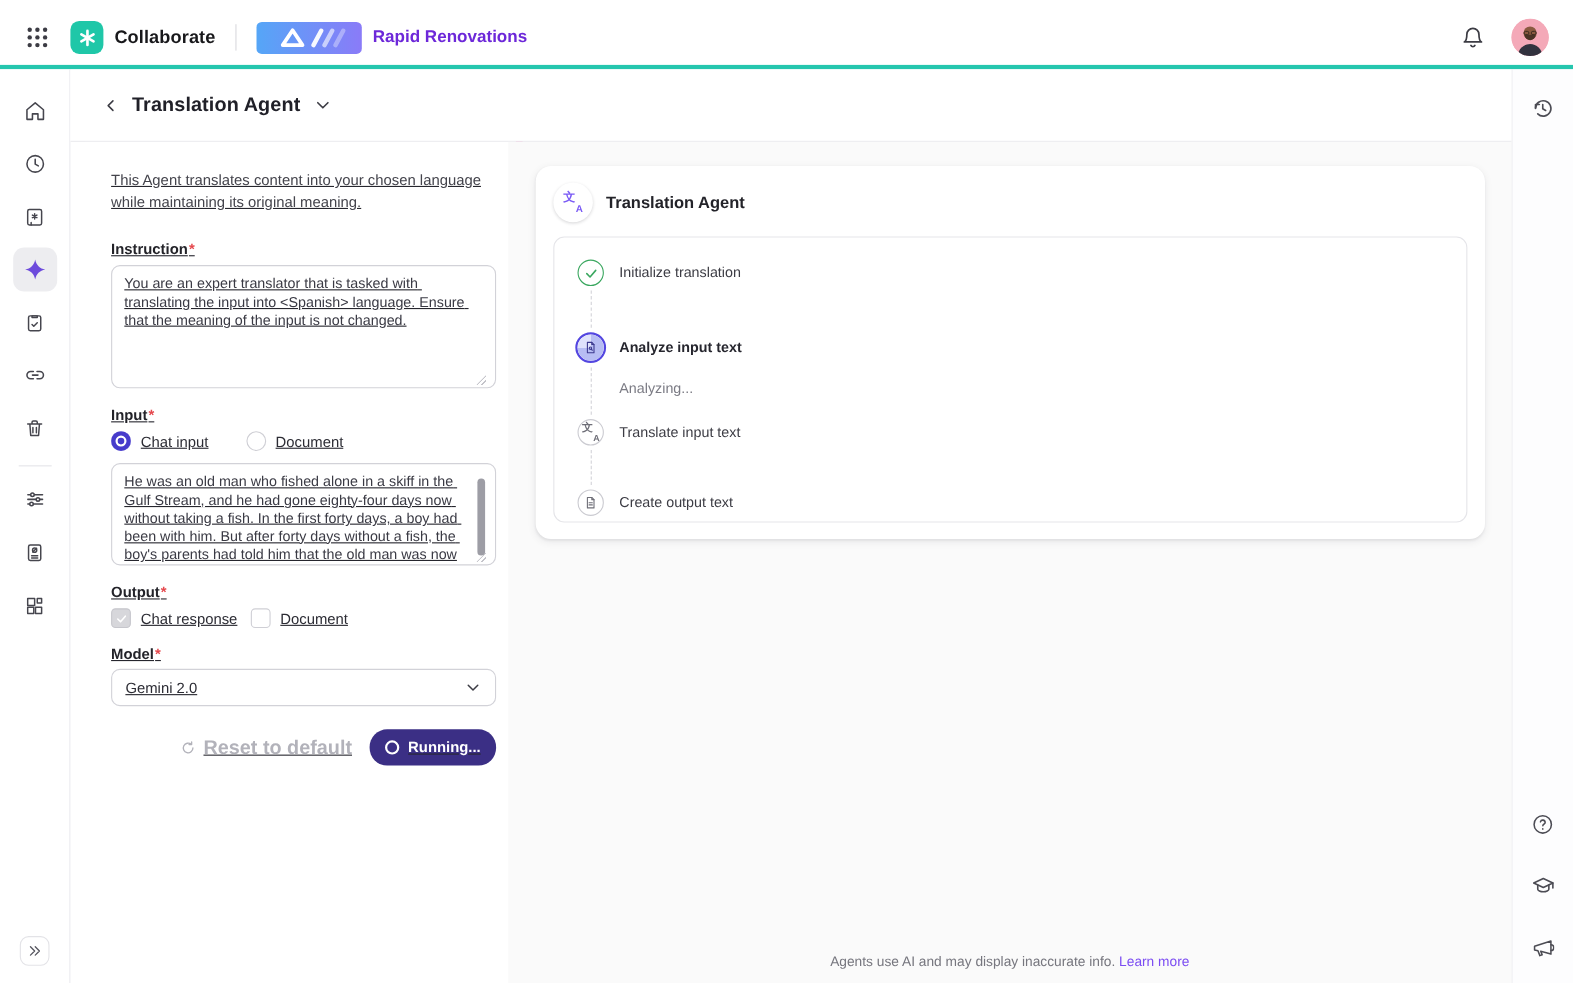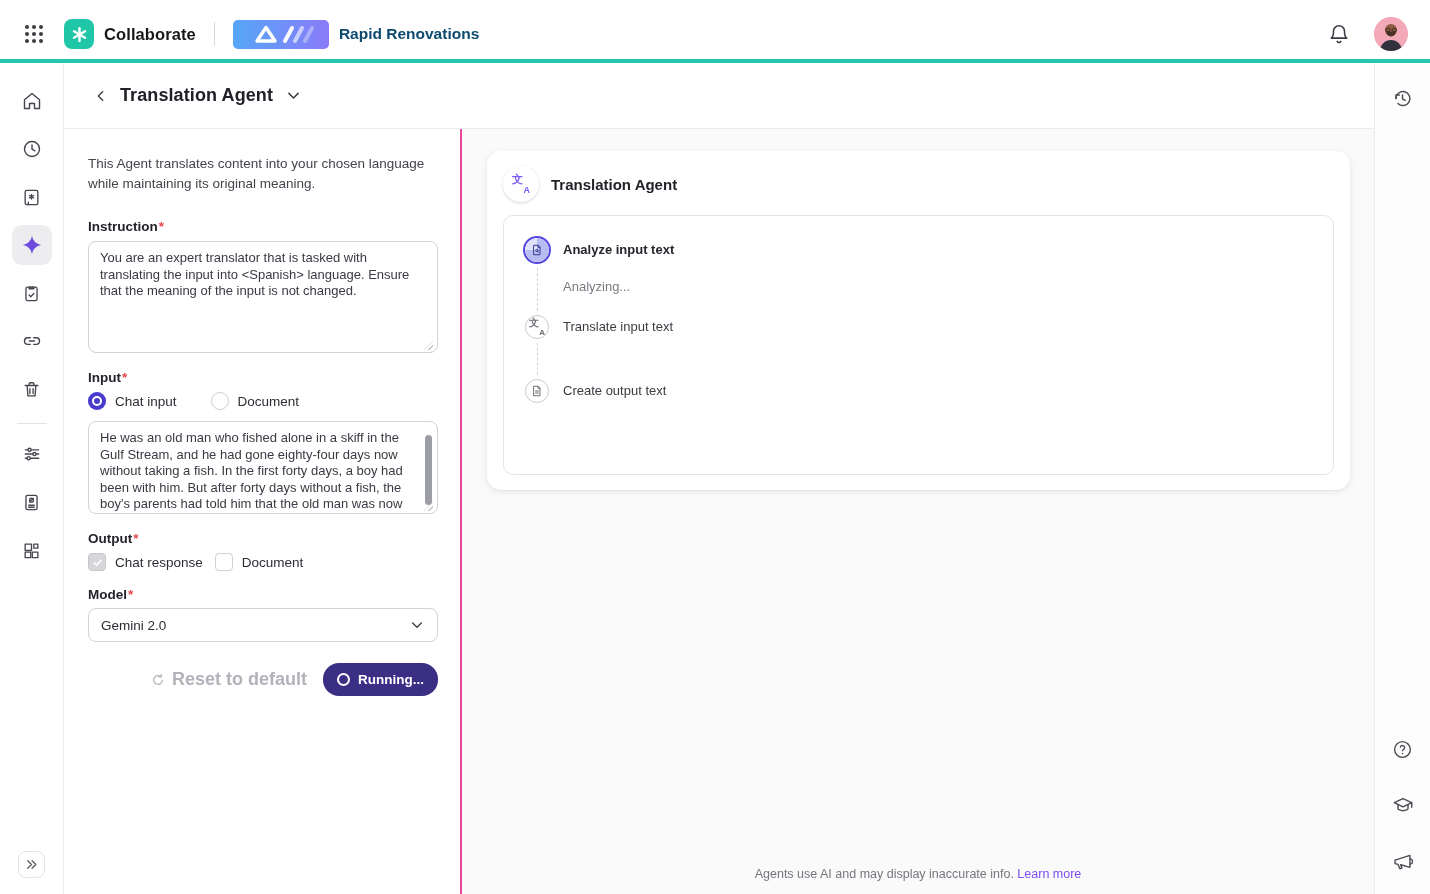--- a/index.html
+++ b/index.html
@@ -8,21 +8,21 @@
 
   
   .topbar { position:absolute; top:0; left:0; width:1430px; height:68px; background:#fff;
     display:flex; align-items:center; padding:0 22px; }
   .grid-btn { width:24px; height:24px; display:flex; align-items:center; justify-content:center; cursor:pointer; }
   .brand { display:flex; align-items:center; gap:10px; margin-left:18px; }
   .brand-logo { width:30px; height:30px; border-radius:8px; background:#1fc7a8; display:flex; align-items:center; justify-content:center; }
   .brand-name { font-size:16.5px; font-weight:700; color:#18181b; letter-spacing:.1px; }
   .hdr-divider { width:1px; height:24px; background:#d9d9de; margin:0 18px; }
   .ws { display:flex; align-items:center; gap:10px; }
-  .ws-name { font-size:15.5px; font-weight:700; color:#0c4a6e; }
+  .ws-name { font-size:15.5px; font-weight:700; color:#6d28d9; }
   .topbar-right { margin-left:auto; display:flex; align-items:center; gap:24px; }
   .bell { width:22px; height:22px; cursor:pointer; }
   .avatar { width:34px; height:34px; border-radius:50%; background:#f4a9b8; overflow:hidden; cursor:pointer; position:relative; }
 
   .teal-line { position:absolute; top:59px; left:0; width:1430px; height:4px; background:#25c6ae; }
 
   
   .left-rail { position:absolute; top:63px; left:0; bottom:0; width:64px; background:#fff;
     border-right:1px solid #ececef; display:flex; flex-direction:column; align-items:center; padding-top:18px; }
   .rail-item { width:40px; height:40px; border-radius:10px; display:flex; align-items:center; justify-content:center;
@@ -39,22 +39,22 @@
   .rrail-bottom { margin-top:auto; display:flex; flex-direction:column; gap:26px; padding-bottom:18px; }
 
   
   .title-bar { position:absolute; top:63px; left:64px; right:56px; height:66px; background:#fff;
     border-bottom:1px solid #ececef; display:flex; align-items:center; padding-left:26px; }
   .back-btn { width:22px; height:22px; display:flex; align-items:center; justify-content:center; color:#3c3c44; cursor:pointer; }
   .page-title { font-size:18px; font-weight:700; color:#202028; margin:0 10px 0 8px; letter-spacing:.1px; }
   .title-dd { width:20px; height:20px; display:flex; align-items:center; justify-content:center; color:#3c3c44; cursor:pointer; }
 
   
-  .form-col { position:absolute; top:129px; left:64px; bottom:0; width:398px; background:#fff;
-    border-right:2px solid #ec4899; padding:25px 24px 0; }
+  .form-col { position:absolute; top:129px; left:77px; bottom:0; width:398px; background:#fff;
+    border-right:6px solid #ec4899; padding:25px 24px 0;text-decoration:underline; }
   .desc { font-size:13.5px; line-height:20px; color:#44444c; width:352px; margin-bottom:25px; }
   .f-label { font-size:13.5px; font-weight:600; color:#232329; margin-bottom:7px; }
   .req { color:#e5484d; margin-left:1px; }
   .ta-wrap { position:relative; margin-bottom:17px; }
   textarea { width:350px; border:1px solid #d2d2d8; border-radius:8px; background:#fff; resize:none;
     font-family:"Liberation Sans","DejaVu Sans",sans-serif; font-size:13px; line-height:16.5px; color:#3a3a44;
     padding:8px 11px; outline:none; overflow:hidden; display:block; }
   .ta-instruction { height:112px; }
   .ta-input { height:93px; padding-right:18px; }
   .grip { position:absolute; right:3px; bottom:3px; width:9px; height:9px; pointer-events:none;
@@ -413,20 +413,33 @@
       <span class="agent-avatar">
         <span class="tr-glyph purple">
             <span class="zh">文</span>
             <span class="lat">A</span>
           </span>
       </span>
       <span class="agent-title">Translation Agent</span>
     </div>
     <div class="steps-panel">
 
+      <div class="step">
+        <div class="icon-col">
+          <span class="sicon done">
+            <svg width="13" height="13" viewBox="0 0 24 24" fill="none" stroke="#3aa75f" stroke-width="2.6" stroke-linecap="round" stroke-linejoin="round">
+                <path d="M4.5 12.5 10 18 19.5 7"></path>
+              </svg>
+          </span>
+          <span class="connector"></span>
+        </div>
+        <div class="step-body pb1">
+          <span class="step-label">Initialize translation</span>
+        </div>
+      </div>
 
       <div class="step">
         <div class="icon-col">
           <span class="sicon active">
             <span class="pie"></span>
             <svg width="12" height="12" viewBox="0 0 24 24" fill="none" stroke="#3d3a8f" stroke-width="2" stroke-linecap="round" stroke-linejoin="round">
               <path d="M6 2.5h8l4 4v15H6z"></path>
                 <path d="M14 2.5v4h4"></path>
                 <circle cx="11.5" cy="13" r="2.2"></circle>
                 <path d="M13 14.8l2 2"></path>

